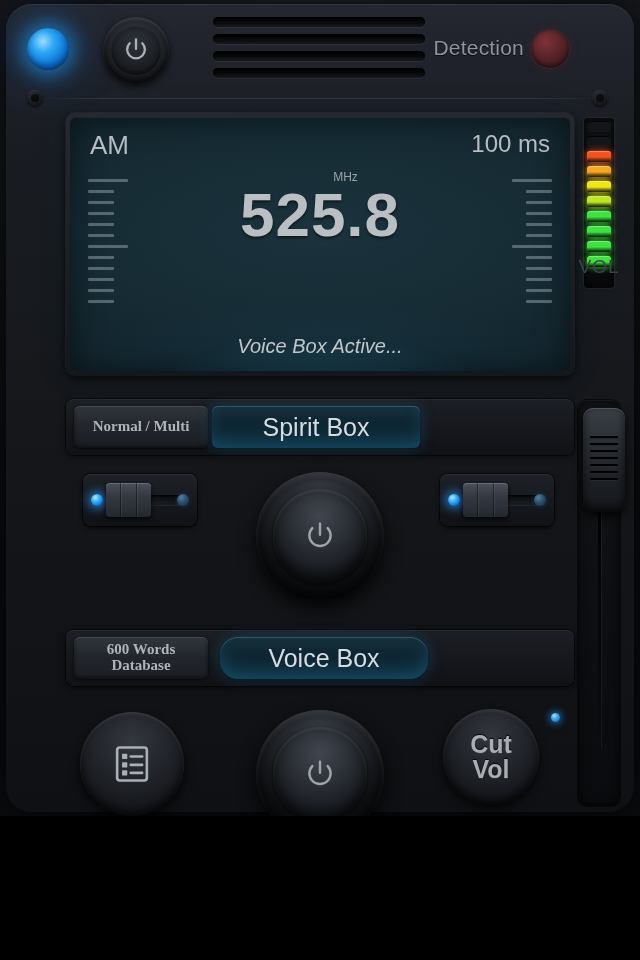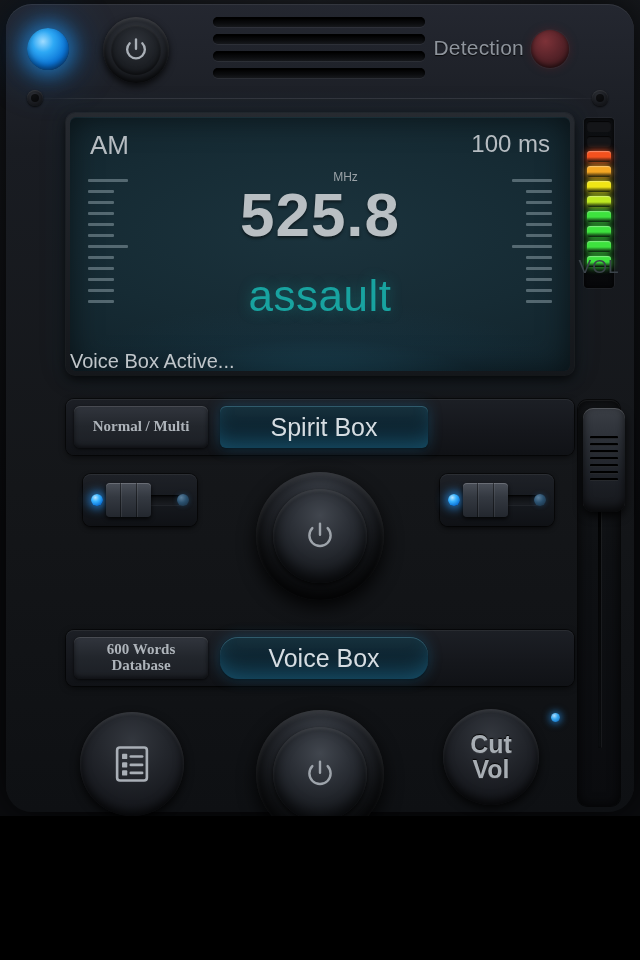--- a/index.html
+++ b/index.html
@@ -114,22 +114,22 @@
     position:absolute; left:0; right:0; top:62px; text-align:center;
     font-size:62px; font-weight:700; color:#b9bfc3; letter-spacing:1px;
     text-shadow:0 2px 3px rgba(0,0,0,.5);
   }
   #lcd-word{
     position:absolute; left:0; right:0; top:154px; text-align:center;
     font-size:44px; color:#18a3a0; letter-spacing:.5px;
     text-shadow:0 0 14px rgba(24,163,160,.45);
   }
   #lcd-status{
-    position:absolute; left:0; right:0; top:233px; text-align:left;
-    font-size:20px; color:#c0c6ca;
+    position:absolute; left:0; right:0; top:218px; text-align:center;
+    font-size:20px; color:#c0c6ca;font-style:italic;
   }
   .ticks{ position:absolute; top:62px; width:46px; height:140px; }
   .ticks.left{ left:18px; }
   .ticks.right{ right:18px; }
   .tick{
     height:3px; margin-bottom:8px; border-radius:1px;
     background:rgba(186,205,213,.38);
   }
   .ticks.left .tick{ width:26px; }
   .ticks.left .tick.long{ width:40px; }
@@ -174,21 +174,21 @@
     color:#aeb4ba;
   }
   .pbtn.small{ font-size:15px; font-weight:bold; font-family:"Liberation Serif", serif; line-height:1.05; padding:8px 8px; }
   .pbtn.active{
     background:linear-gradient(180deg,#16313d 0%,#0e2430 45%,#0a1a24 100%);
     color:#d6dde2; font-size:25px; font-weight:400;
     box-shadow:inset 0 1px 0 rgba(120,200,230,.28), inset 0 -16px 22px -10px rgba(40,160,210,.42),
                0 0 14px rgba(30,130,180,.35), 0 1px 3px rgba(0,0,0,.8);
   }
   #btn-normal-multi{ width:134px; }
-  #btn-spirit-box{ width:208px; margin:0 12px; }
+  #btn-spirit-box{ width:208px; margin:0 4px; }
   #btn-am-fm{ width:134px; font-size:17px; }
   #btn-600-words{ width:134px; }
   #btn-voice-box{ width:208px; margin-left:12px;border-radius:18px; }
 
   
   .toggle{
     position:absolute; width:114px; height:52px; border-radius:8px; top:474px;
     background:linear-gradient(180deg,#1e2127 0%,#15181d 60%,#0f1115 100%);
     box-shadow:inset 0 1px 0 rgba(255,255,255,.06), 0 2px 5px rgba(0,0,0,.7),
                0 0 0 1px rgba(0,0,0,.5);
@@ -370,21 +370,20 @@
         <div class="tick long"></div>
           <div class="tick"></div>
           <div class="tick"></div>
         <div class="tick"></div>
           <div class="tick"></div>
           <div class="tick"></div>
       </div>
 
       <div id="lcd-mhz">MHz</div>
       <div id="lcd-freq">525.8</div>
-      <div id="lcd-word">assault</div>
       <div id="lcd-status">Voice Box Active...</div>
     </div>
   </div>
 
   <div class="layer" id="vol-meter">
     <div class="seg" style="background: rgb(20, 21, 24);"></div>
     <div class="seg" style="background: rgb(20, 21, 24);"></div>
     <div class="seg on" style="color: rgb(244, 81, 30); background: linear-gradient(rgb(244, 81, 30) 0%, rgb(244, 81, 30) 55%, rgba(0, 0, 0, 0.35) 100%);"></div>
     <div class="seg on" style="color: rgb(245, 166, 35); background: linear-gradient(rgb(245, 166, 35) 0%, rgb(245, 166, 35) 55%, rgba(0, 0, 0, 0.35) 100%);"></div>
     <div class="seg on" style="color: rgb(240, 229, 21); background: linear-gradient(rgb(240, 229, 21) 0%, rgb(240, 229, 21) 55%, rgba(0, 0, 0, 0.35) 100%);"></div>

